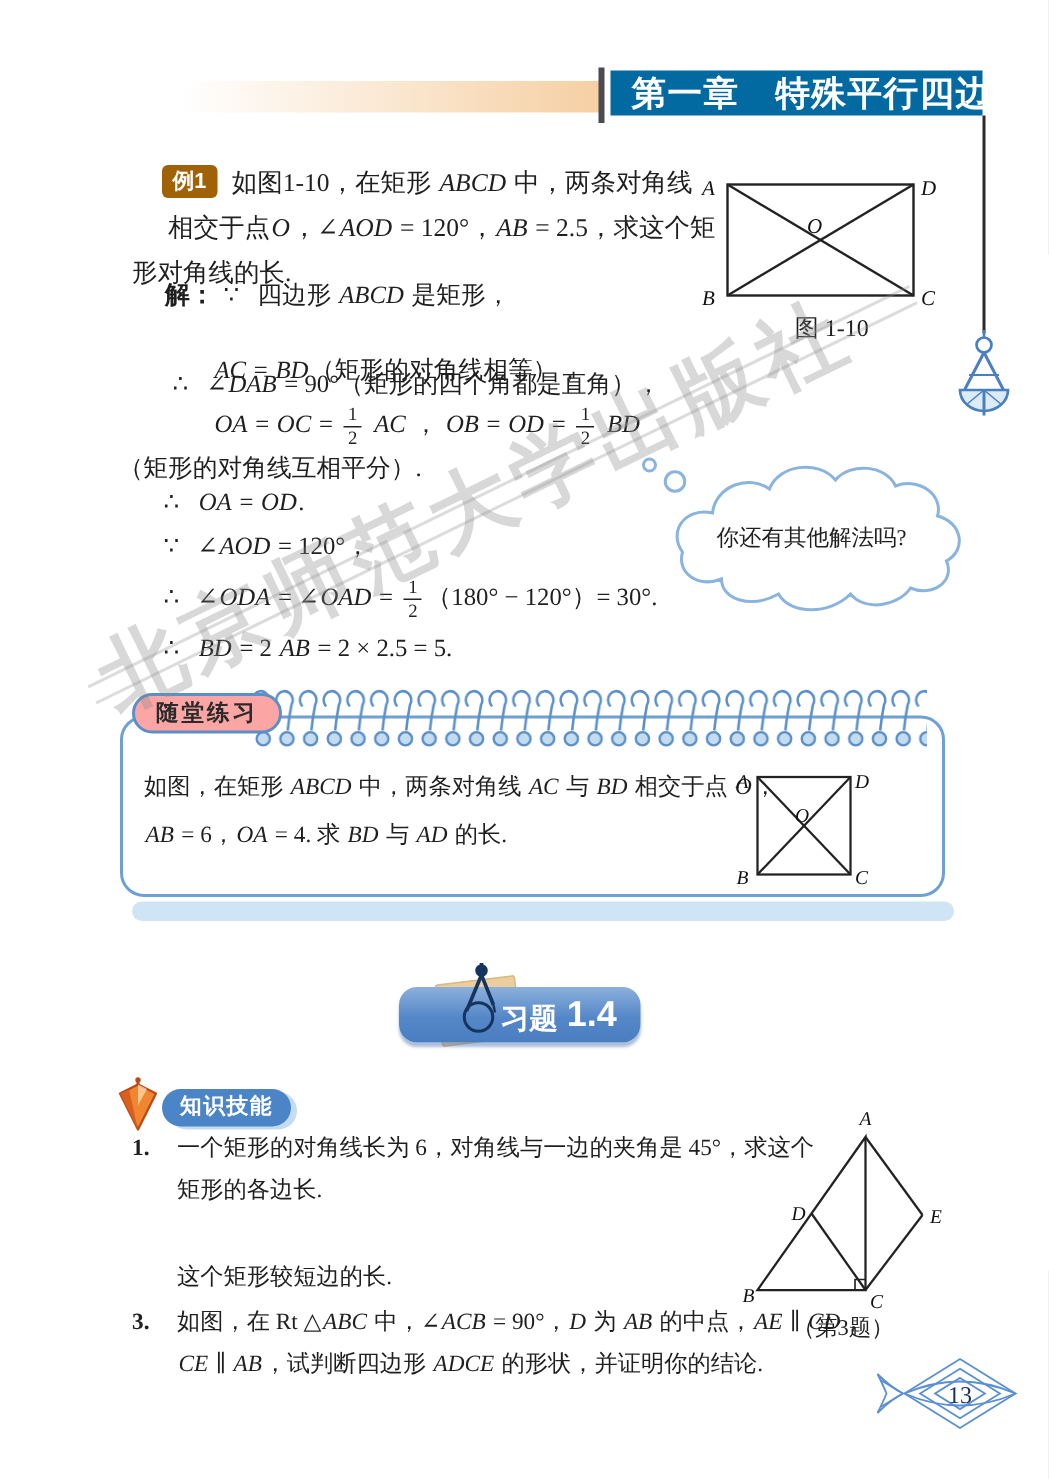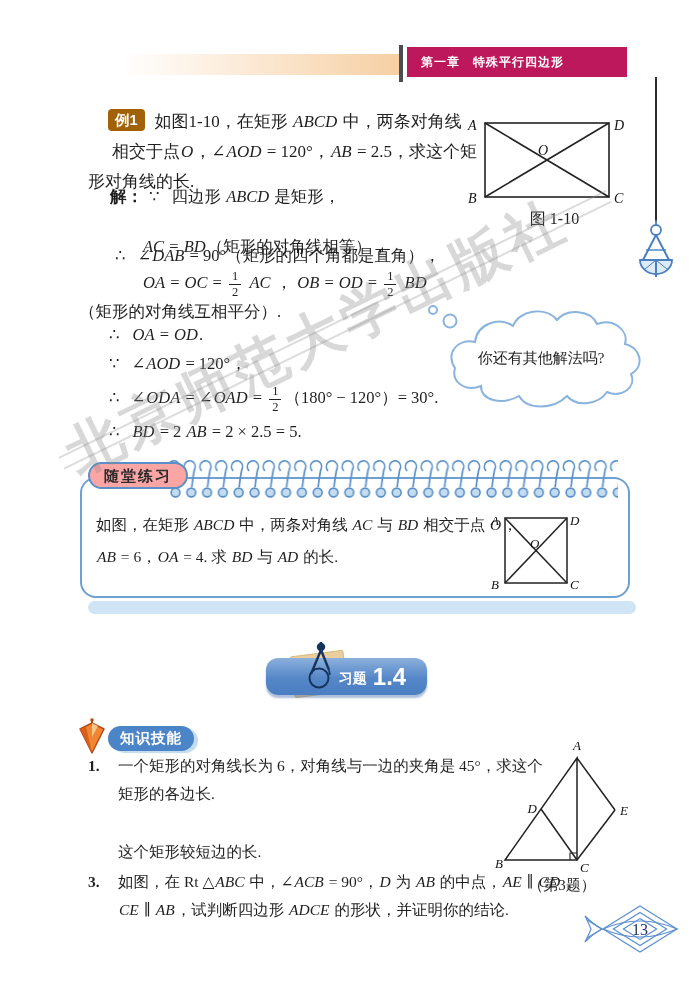--- a/index.html
+++ b/index.html
@@ -5,23 +5,23 @@
   html,body{margin:0;padding:0;background:#e8e8e8;}
   .page{position:relative;width:699px;height:986px;background:#ffffff;overflow:hidden;
         font-family:"Liberation Serif","DejaVu Serif",serif;color:#1f1f1f;}
   .abs{position:absolute;}
   .nowrap{white-space:nowrap;}
 
   
   .peach-bar{left:122px;top:54px;width:280px;height:21px;
              background:linear-gradient(to right, rgba(250,220,180,0), #f6cfa2);}
   .hdr-divider{left:399px;top:45px;width:4px;height:37px;background:#4b4b52;}
-  .hdr-bar{left:407px;top:47px;width:220px;height:30px;background:#be185d;
+  .hdr-bar{left:407px;top:47px;width:248px;height:30px;background:#0369a1;
            color:#fff;font-family:"Liberation Sans","DejaVu Sans",sans-serif;
-           font-weight:bold;font-size:12px;line-height:30px;padding-left:14px;
+           font-weight:bold;font-size:23px;line-height:30px;padding-left:14px;
            letter-spacing:1px;box-sizing:border-box;}
   .right-rule{left:655px;top:77px;width:2px;height:145px;background:#2b2b2b;}
 
   
   .ex-line{position:absolute;left:0;height:30px;line-height:30px;font-size:17px;white-space:nowrap;}
   .badge{display:inline-block;background:#a16207;color:#fff;border-radius:4px;
          font-family:"Liberation Sans","DejaVu Sans",sans-serif;font-weight:bold;
          font-size:14.5px;line-height:22px;padding:0 7px;margin-right:10px;vertical-align:2px;}
   .v{font-style:italic;padding:0 1px;}
   .frac{display:inline-flex;flex-direction:column;align-items:center;vertical-align:middle;
@@ -45,21 +45,21 @@
         font-weight:bold;font-size:15px;line-height:24px;text-align:center;color:#2a2a2a;
         letter-spacing:2px;box-sizing:border-box;}
   .pr-line{position:absolute;left:0;height:30px;line-height:30px;font-size:15.5px;white-space:nowrap;}
 
   
   .ex-btn{left:266px;top:658px;width:161px;height:37px;border-radius:12px;
           background:linear-gradient(180deg,#8cb0dc 0%,#5587c8 55%,#4a7ec1 100%);
           box-shadow:0 3px 2px rgba(70,110,170,.45);
           display:flex;align-items:baseline;justify-content:center;padding-left:52px;box-sizing:border-box;}
   .ex-btn .pfx{color:#fff;font-family:"Liberation Sans","DejaVu Sans",sans-serif;
-               font-weight:bold;font-size:14px;align-self:center;margin-top:4px;}
+               font-weight:bold;font-size:19px;align-self:center;margin-top:4px;}
   .ex-btn .num{color:#fff;font-family:"Liberation Sans","DejaVu Sans",sans-serif;
                font-weight:bold;font-size:24px;margin-left:6px;align-self:center;}
   .note-paper{left:292px;top:653px;width:52px;height:40px;background:#eace9e;border:1px solid #d9b97f;
               transform:rotate(-7deg);border-radius:2px;}
 
   
   .skill-pill{left:108px;top:726px;width:86px;height:25px;background:#4c84c8;border-radius:13px;
               color:#fff;font-family:"Liberation Sans","DejaVu Sans",sans-serif;font-weight:bold;
               font-size:14.5px;line-height:25px;text-align:center;letter-spacing:1px;
               box-shadow:4px 2px 0 #c4dcf0;}

